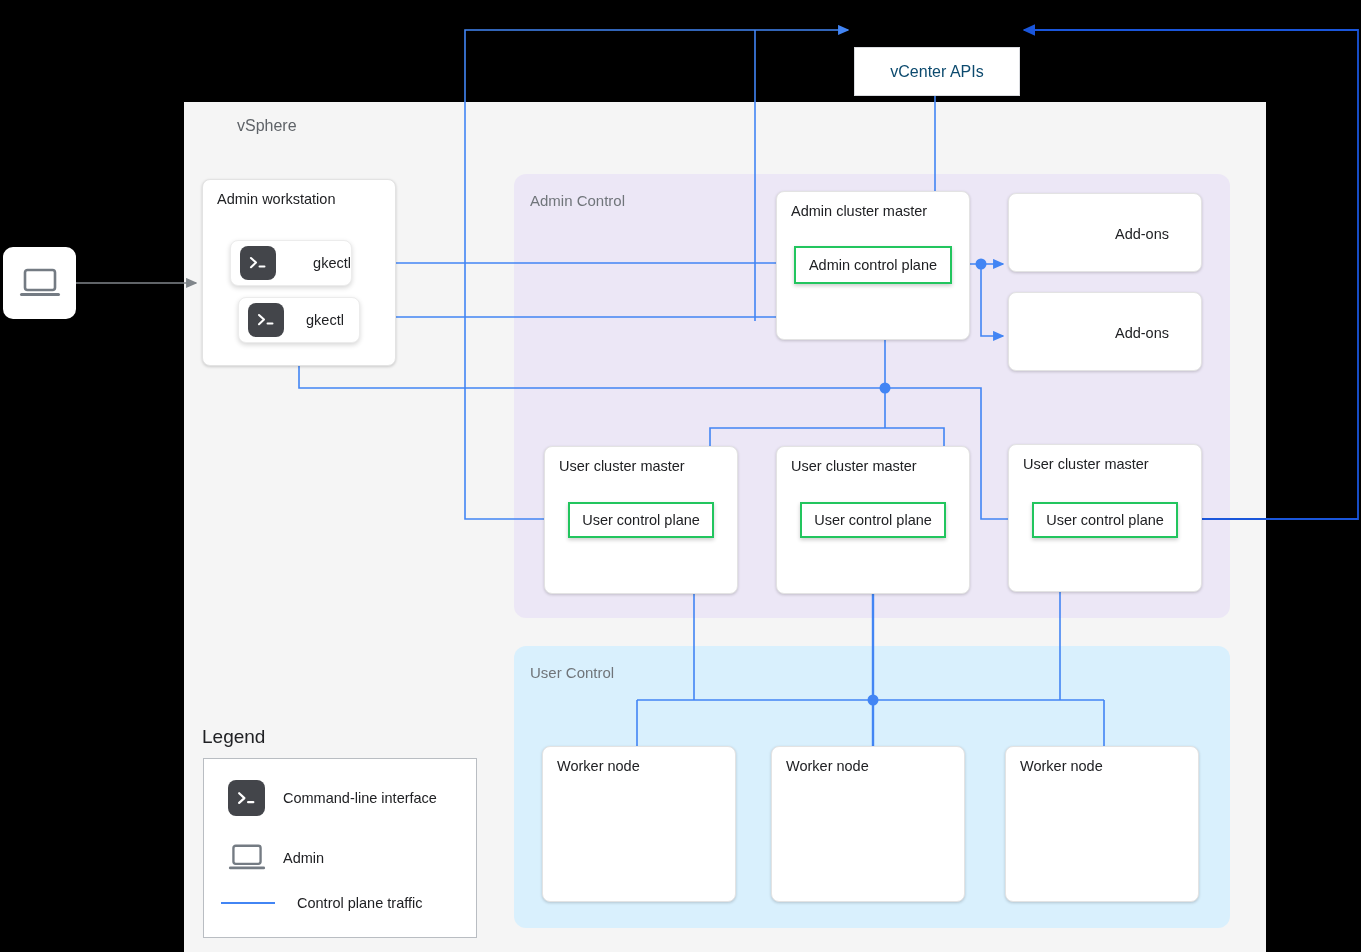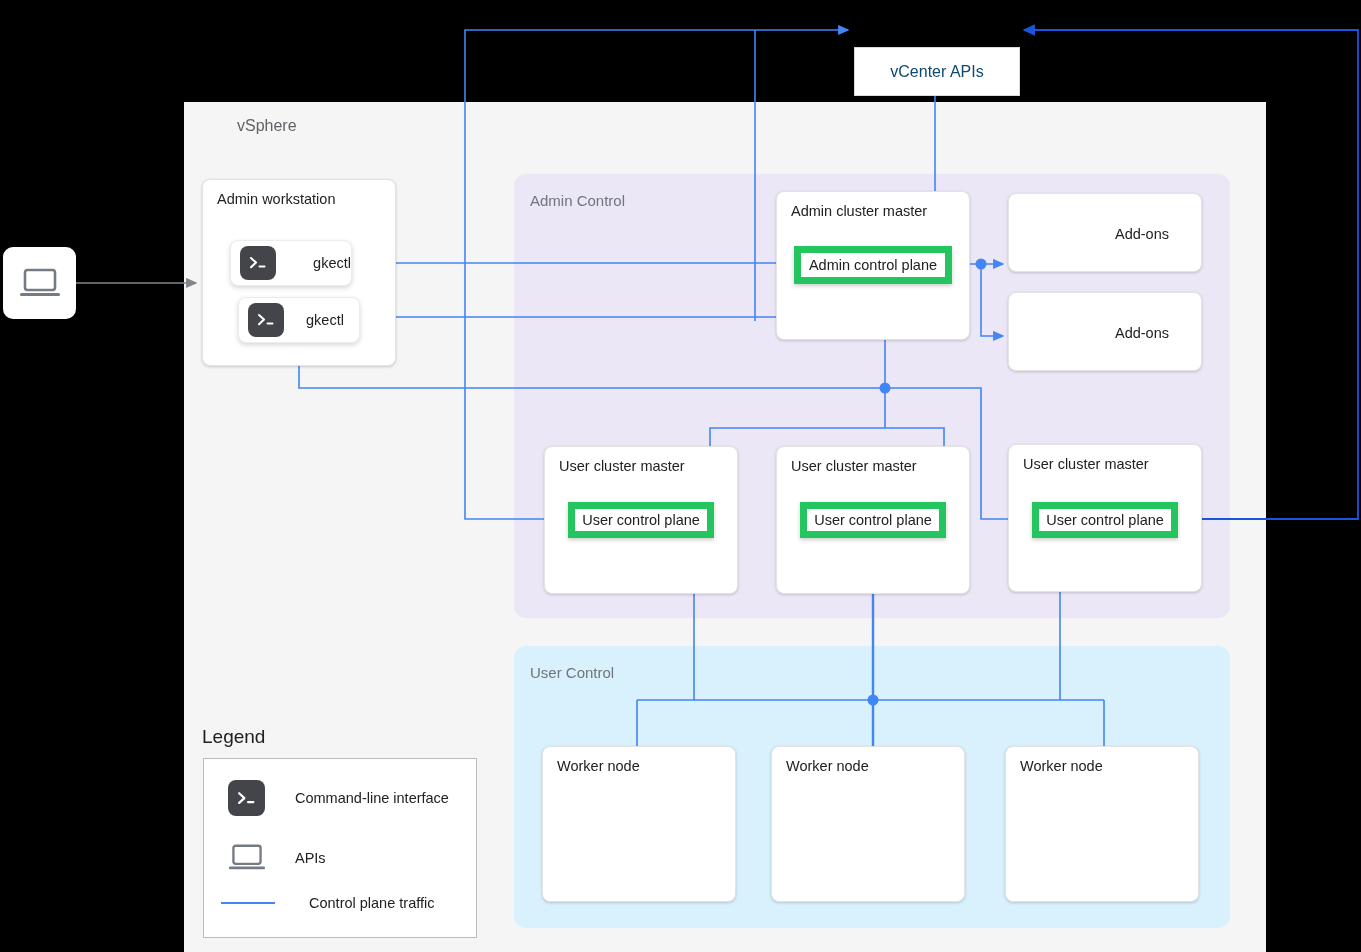--- a/index.html
+++ b/index.html
@@ -18,21 +18,21 @@
 
   .user-cluster{position:absolute;left:514px;top:646px;width:716px;height:282px;
                 background:#d9f0fd;border-radius:12px;}
   .user-cluster-label{position:absolute;left:530px;top:664px;font-size:15px;color:#70757a;}
 
   
   .card{position:absolute;background:#fff;border:1px solid #e3e3e3;border-radius:8px;
         box-shadow:0 1px 3px rgba(0,0,0,0.18);box-sizing:border-box;}
   .card-title{position:absolute;left:14px;top:11px;font-size:14.5px;color:#202124;white-space:nowrap;}
 
-  .flatbox{position:absolute;background:#fff;border:7px solid #22c55e;
+  .flatbox{position:absolute;background:#fff;border:2px solid #22c55e;
            box-shadow:0 2px 4px rgba(0,0,0,0.20);box-sizing:border-box;
            display:flex;align-items:center;justify-content:center;
            font-size:14.5px;color:#202124;}
 
   .centerlabel{position:absolute;display:flex;align-items:center;justify-content:center;
                font-size:14.5px;color:#202124;padding-left:36px;}
 
   
   .vcenter{position:absolute;left:854px;top:3px;width:164px;height:47px;background:#fff;
            border:1px solid #dadce0;display:flex;align-items:center;justify-content:center;
@@ -47,21 +47,21 @@
           box-shadow:0 2px 5px rgba(0,0,0,0.16);box-sizing:border-box;
           display:flex;align-items:center;}
   .cli-ico{width:36px;height:34px;border-radius:8px;background:#43454a;margin-left:9px;
            display:flex;align-items:center;justify-content:center;flex:none;}
   .cli-label{margin-left:22px;font-size:14.5px;color:#202124;}
 
   
   .legend-title{position:absolute;left:202px;top:726px;font-size:19px;color:#202124;}
   .legend-box{position:absolute;left:203px;top:758px;width:274px;height:180px;
               background:#fff;border:1px solid #b9bdc2;box-sizing:border-box;}
-  .legend-item{position:absolute;display:flex;align-items:center;gap:12px;}
+  .legend-item{position:absolute;display:flex;align-items:center;}
   .legend-text{font-size:14.5px;color:#202124;margin-left:14px;}
   .legend-line{width:54px;height:0;border-top:2px solid #4285f4;}
 
   svg.wires{position:absolute;left:0;top:0;width:1361px;height:952px;overflow:visible;
             pointer-events:none;}
 </style>
 </head>
 <body>
 
 <div id="stage">
@@ -216,21 +216,21 @@
       </svg>
     </span>
     <span class="legend-text" style="margin-left:18px;">Command-line interface</span>
   </div>
 
   <div class="legend-item" style="left:228px;top:843px;">
     <svg width="38" height="29" viewBox="0 0 42 30">
       <rect x="6" y="2" width="30" height="20" rx="2.5" fill="none" stroke="#747b83" stroke-width="2.6"></rect>
       <rect x="1" y="25" width="40" height="3" rx="1.5" fill="#747b83"></rect>
     </svg>
-    <span class="legend-text" style="margin-left:17px;">APIs</span>
+    <span class="legend-text" style="margin-left:17px;">Admin</span>
   </div>
 
   <div class="legend-item" style="left:221px;top:895px;text-align:right;">
     <span class="legend-line"></span>
     <span class="legend-text" style="margin-left:22px;">Control plane traffic</span>
   </div>
 
 </div>
 
 </body></html>

